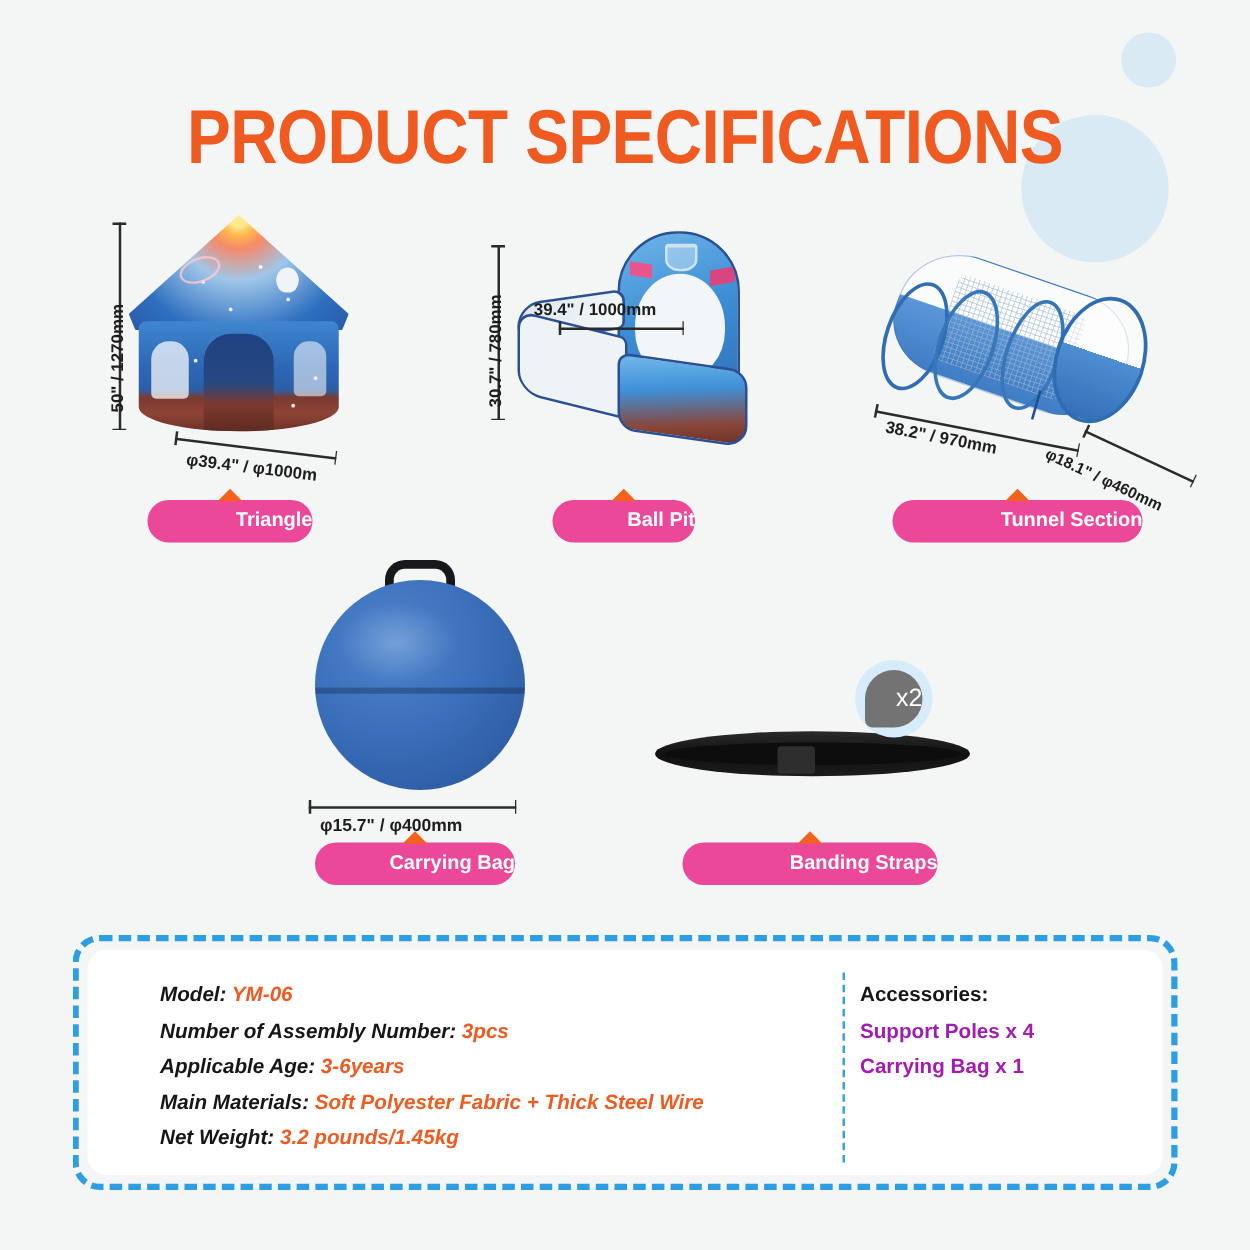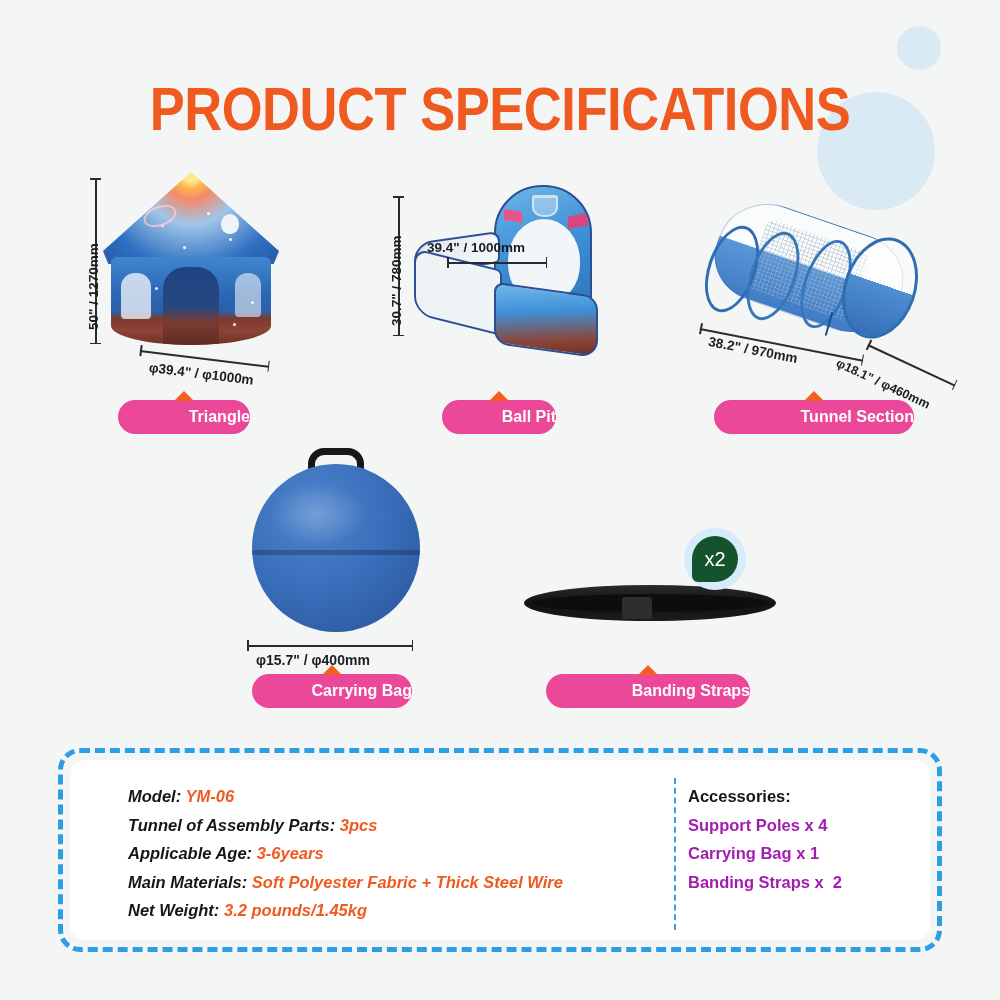--- a/index.html
+++ b/index.html
@@ -245,24 +245,24 @@
     background: #2e2e2e; border-radius: 3px;
   }
   #x2-badge {
     position: absolute; left: 684px; top: 528px; width: 62px; height: 62px;
     border-radius: 50%;
     background: #d7ecfa;
     display: flex; align-items: center; justify-content: center;
   }
   #x2-bubble {
     width: 46px; height: 46px;
-    background: #14532d;
+    background: #737373;
     border-radius: 50% 50% 50% 6px;
     color: #fff; font-size: 20px; font-weight: normal;
-    display: flex; align-items: center; justify-content: center;
+    display: flex; align-items: center; justify-content: flex-end;
   }
 
   
   #spec-panel {
     position: absolute;
     left: 58px; top: 748px; width: 884px; height: 204px;
     border: 5px dashed #2e9ee4;
     border-radius: 22px;
     padding: 7px;
   }
@@ -439,21 +439,21 @@
 
 <div id="spec-panel">
   <div id="spec-card">
 
     <div id="spec-left">
       <div class="spec-row">
         <span>Model:</span>
         <span class="val">YM-06</span>
       </div>
       <div class="spec-row">
-        <span>Tunnel of Assembly Parts:</span>
+        <span>Number of Assembly Number:</span>
         <span class="val">3pcs</span>
       </div>
       <div class="spec-row">
         <span>Applicable Age:</span>
         <span class="val">3-6years</span>
       </div>
       <div class="spec-row">
         <span>Main Materials:</span>
         <span class="val">Soft Polyester Fabric + Thick Steel Wire</span>
       </div>
@@ -462,17 +462,16 @@
         <span class="val">3.2 pounds/1.45kg</span>
       </div>
     </div>
 
     <div id="spec-divider"></div>
 
     <div id="spec-right">
       <div class="acc-head">Accessories:</div>
       <div class="acc-item">Support Poles x 4</div>
       <div class="acc-item">Carrying Bag x 1</div>
-      <div class="acc-item">Banding Straps x  2</div>
     </div>
 
   </div>
 </div>
 
 </body></html>

